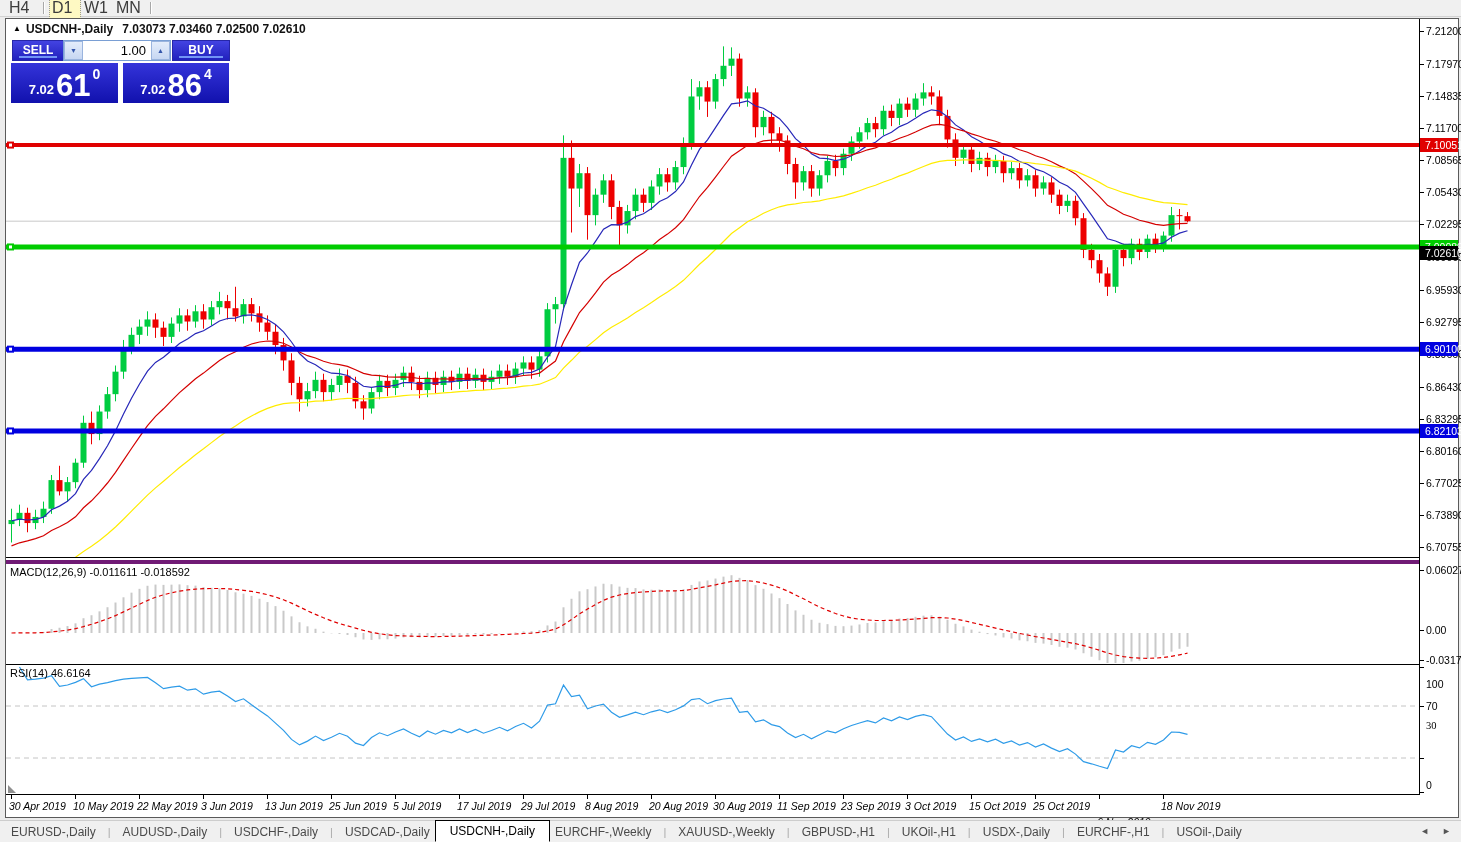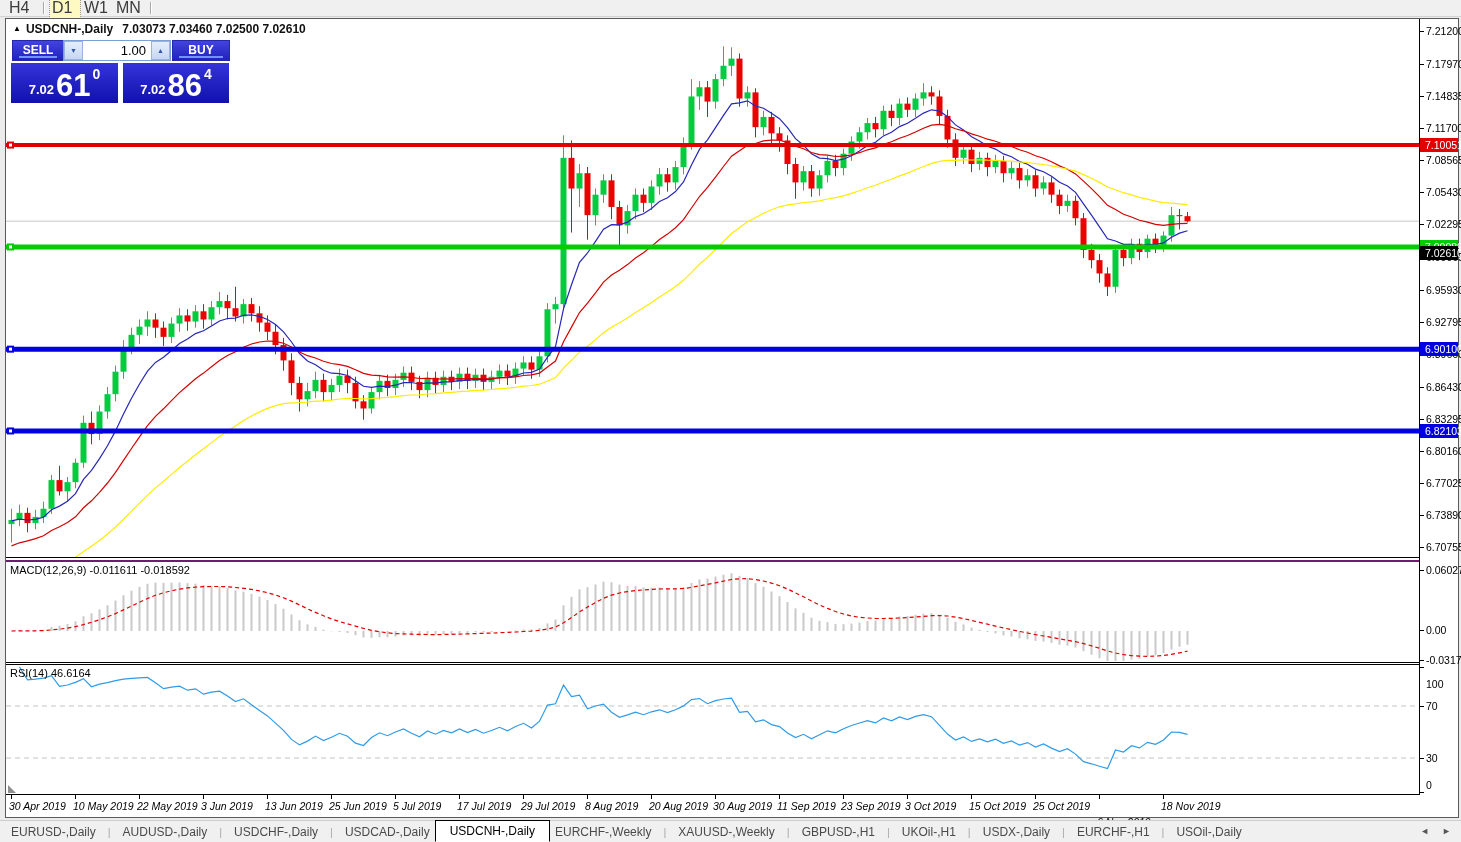--- a/index.html
+++ b/index.html
@@ -8,21 +8,21 @@
   
   #tf-toolbar{position:absolute;left:0;top:0;width:1461px;height:17px;background:#f0f0f0;
     border-bottom:1px solid #d2d2d2;display:flex;align-items:center;padding-left:6px;box-sizing:border-box;}
   .tfbtn{min-width:26px;font-size:16px;color:#3c3c3c;padding:1px 2px;border:1px solid transparent;cursor:default;}
   .tfbtn.active{background:#fef9c3;border:1px dotted #9a9a9a;}
   .tfsep{width:1px;height:12px;background:#a8a8a8;margin:0 5px;box-shadow:1px 0 0 #fff;}
 
   
   #chart-window{position:absolute;left:5px;top:18px;width:1452px;height:798px;background:#fff;border:1px solid #5a5a5a;}
   #price-pane{position:absolute;left:0;top:0;width:1413px;height:538px;border-bottom:1px solid #000;}
-  #macd-pane{position:absolute;left:0;top:541px;width:1413px;height:100px;border-top:2px solid #701a75;border-bottom:1px solid #000;}
+  #macd-pane{position:absolute;left:0;top:541px;width:1413px;height:100px;border-top:4px solid #701a75;border-bottom:1px solid #000;}
   #rsi-pane{position:absolute;left:0;top:645px;width:1413px;height:129px;border-top:1px solid #000;border-bottom:1px solid #000;}
   #date-axis{position:absolute;left:0;top:776px;width:1413px;height:21px;background:#fff;}
   #price-axis{position:absolute;left:1413px;top:0;width:38px;height:776px;border-left:1px solid #000;background:#fff;}
   svg{position:absolute;left:0;top:0;display:block;}
 
   #chart-title{position:absolute;left:7px;top:3px;font-size:12px;font-weight:bold;color:#111;white-space:nowrap;}
   #chart-title .tri{font-size:8px;margin-right:5px;vertical-align:2px;color:#000;}
   #chart-title .ohlc{margin-left:9px;}
 
   
@@ -666,21 +666,21 @@
         <div class="ptick" style="top: 545px;">0.060273</div>
         <div class="pdash" style="top: 611px;"></div>
         <div class="ptick" style="top: 605px;">0.00</div>
         <div class="pdash" style="top: 641px;"></div>
         <div class="ptick" style="top: 635px;">-0.031725</div>
         <div class="pdash" style="top: 648px;"></div>
         <div class="ptick" style="top: 649px; margin-top: 10px;">100</div>
         <div class="pdash" style="top: 687px;"></div>
         <div class="ptick" style="top: 681px;">70</div>
         <div class="pdash" style="top: 739px;"></div>
-        <div class="ptick" style="top: 733px;">30</div>
+        <div class="ptick" style="top: 701px; font-family: Liberation Serif, serif;">30</div>
         <div class="pdash" style="top: 773px;"></div>
         <div class="ptick" style="top: 760px;">0</div>
         <div class="ptag" style="top: 119px; background: rgb(224, 0, 0); color: rgb(255, 255, 255);">7.10051</div>
         <div class="ptag" style="top: 221px; background: rgb(0, 204, 0); color: rgb(255, 255, 255);">7.00089</div>
         <div class="ptag" style="top: 323px; background: rgb(0, 0, 224); color: rgb(255, 255, 255);">6.90100</div>
         <div class="ptag" style="top: 405px; background: rgb(0, 0, 224); color: rgb(255, 255, 255);">6.82103</div>
         <div class="ptag" style="top: 195px; background: rgb(0, 0, 0); color: rgb(255, 255, 255); margin-top: 32px;">7.02610</div>
       </div>
     <div id="scroll-tri"></div>
   </div>

